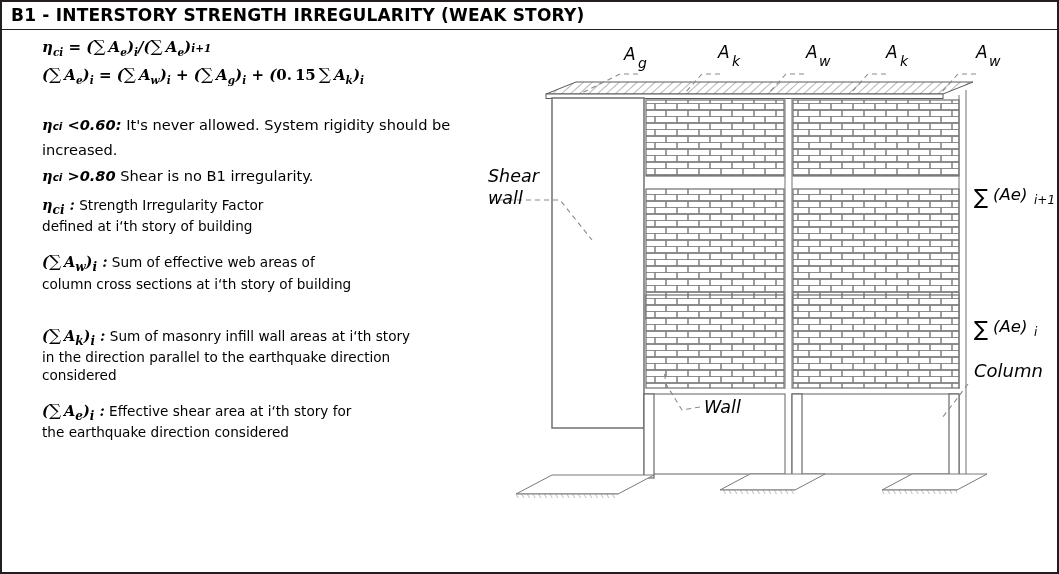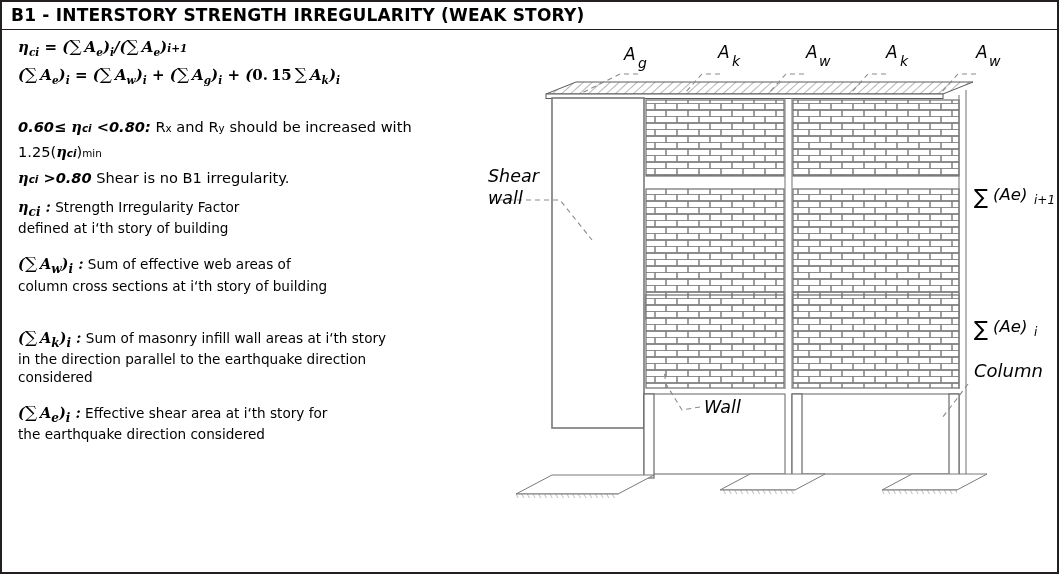--- a/index.html
+++ b/index.html
@@ -32,21 +32,21 @@
     font-family: "DejaVu Sans", sans-serif;
     font-weight: bold;
     font-size: 17px;
     letter-spacing: 0.2px;
     color: #000;
     white-space: nowrap;
   }
   
   #left-col {
     position: absolute;
-    left: 8px; top: 34px;
+    left: 32px; top: 34px;
     width: 480px;
     color: #000;
   }
   .formula {
     font-family: "DejaVu Serif", serif;
     font-weight: bold;
     font-style: italic;
     font-size: 15px;
     margin: 0 0 6px 8px;
     white-space: nowrap;
@@ -121,26 +121,25 @@
 
     <div class="formula" style="margin-top:0; margin-bottom:14px;">
       (<span class="sigma">∑</span> <i>A</i><sub>e</sub>)<sub>i</sub> <span class="up">=</span>
       (<span class="sigma">∑</span> <i>A</i><sub>w</sub>)<sub>i</sub> <span class="up">+</span>
       (<span class="sigma">∑</span> <i>A</i><sub>g</sub>)<sub>i</sub> <span class="up">+</span>
       (<span class="up">0. 15</span> <span class="sigma">∑</span> <i>A</i><sub>k</sub>)<sub>i</sub>
     </div>
 
     <div class="spacer-md"></div>
 
-
-    <div class="rule" style="margin-top:2px;">
-      <b>0.60≤ <span class="eta">η</span><span class="sm"><i>ci</i></span> &lt;0.80:</b>
-      R<span class="sm">x</span> and R<span class="sm">y</span> should be
-      increased with 1.25(<b><span class="eta">η</span><span class="sm"><i>ci</i></span></b>)<span class="sm">min</span>
-    </div>
+    <div class="rule">
+      <b><span class="eta">η</span><span class="sm"><i>ci</i></span> &lt;0.60:</b>
+      <span>It's never allowed. System rigidity should be increased.</span>
+    </div>
+
 
     <div class="rule" style="margin-top:2px;">
       <b><span class="eta">η</span><span class="sm"><i>ci</i></span> &gt;0.80</b>
       <span>Shear is no B1 irregularity.</span>
     </div>
 
     <div class="spacer-sm"></div>
 
     <div class="defn">
       <span class="lhs"><span class="eta">η</span><sub>ci</sub> <i>:</i></span>

